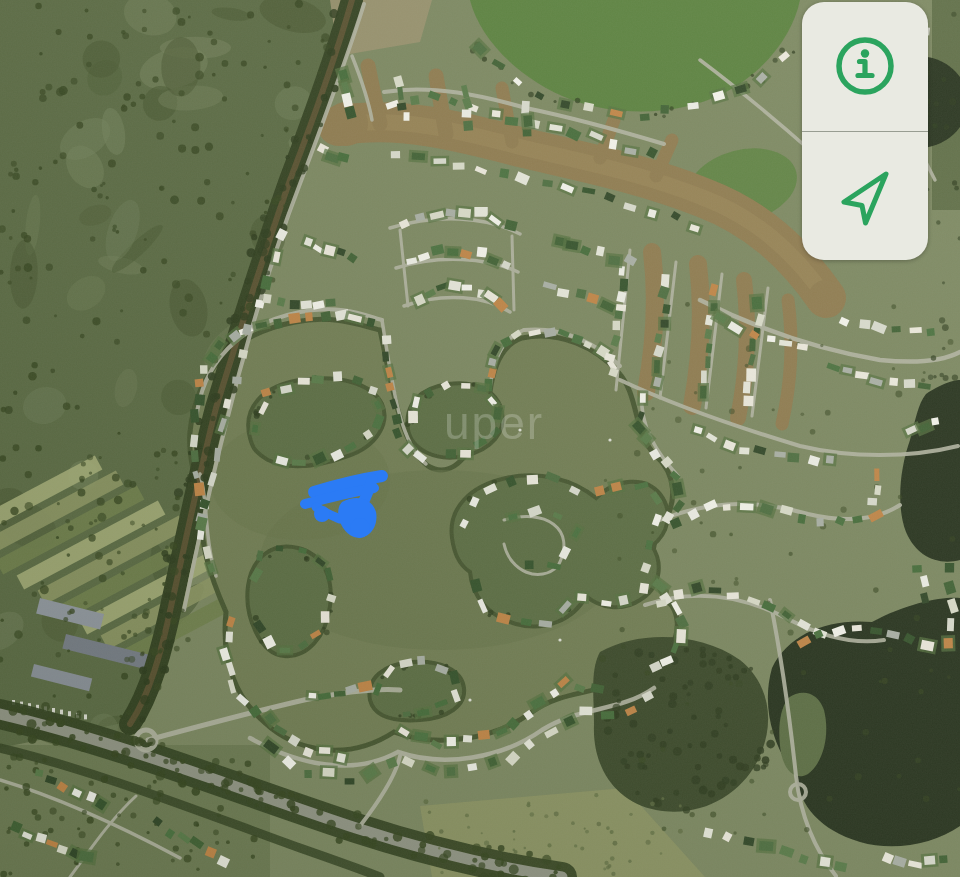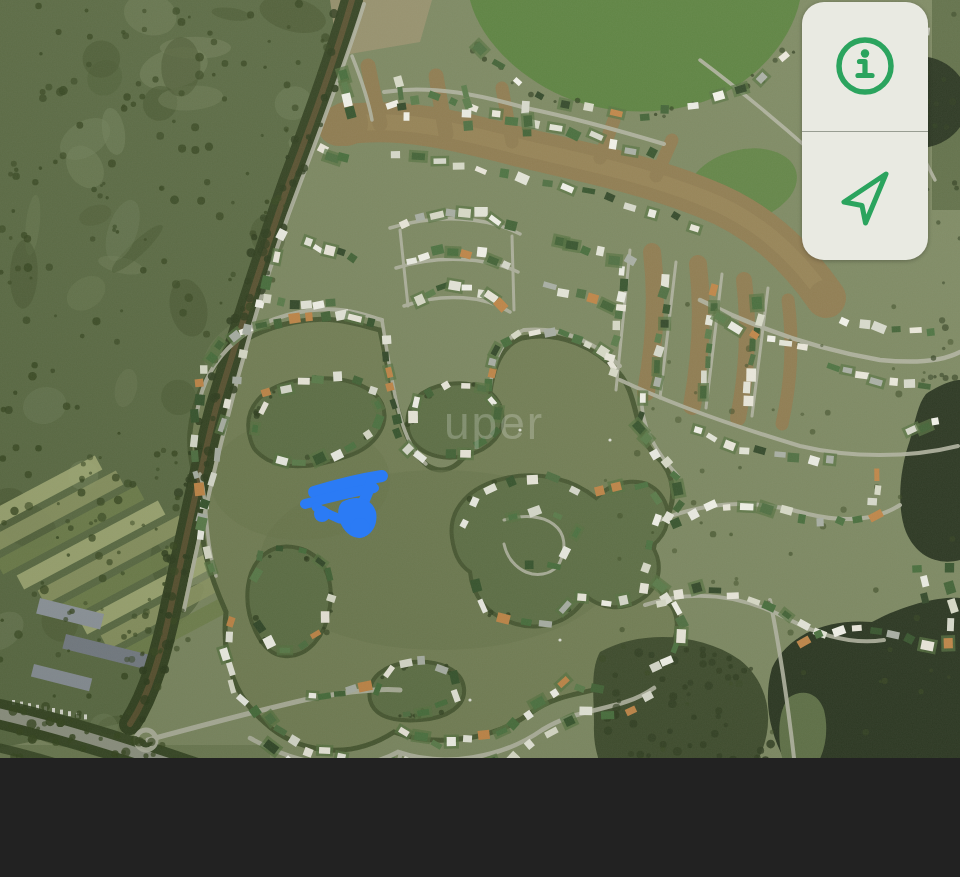--- a/index.html
+++ b/index.html
@@ -1,16 +1,16 @@
 <!DOCTYPE html>
 <html><head>
 <meta charset="utf-8">
 <style>
   html,body{margin:0;padding:0;background:#222;}
-  .stage{position:relative;width:960px;height:758px;overflow:hidden;font-family:"Liberation Sans",sans-serif;background:#7b8760;}
+  .stage{position:relative;width:960px;height:877px;overflow:hidden;font-family:"Liberation Sans",sans-serif;background:#7b8760;}
   .scene{position:absolute;inset:0;display:block;}
   .overlay{position:absolute;inset:0;pointer-events:none;}
   .watermark{position:absolute;left:444px;top:396px;font-size:46px;font-weight:400;letter-spacing:2px;color:rgba(255,255,255,0.22);pointer-events:none;}
   .controls{position:absolute;top:2px;right:32px;width:126px;height:258px;border-radius:22px;display:flex;flex-direction:column;box-shadow:0 1px 4px rgba(0,0,0,.28);}
   .ctl{flex:1;background:none;border:none;display:flex;align-items:center;justify-content:center;cursor:pointer;padding:0;}
   .divider{height:1px;width:100%;}
 </style>
 </head>
 <body>
 

